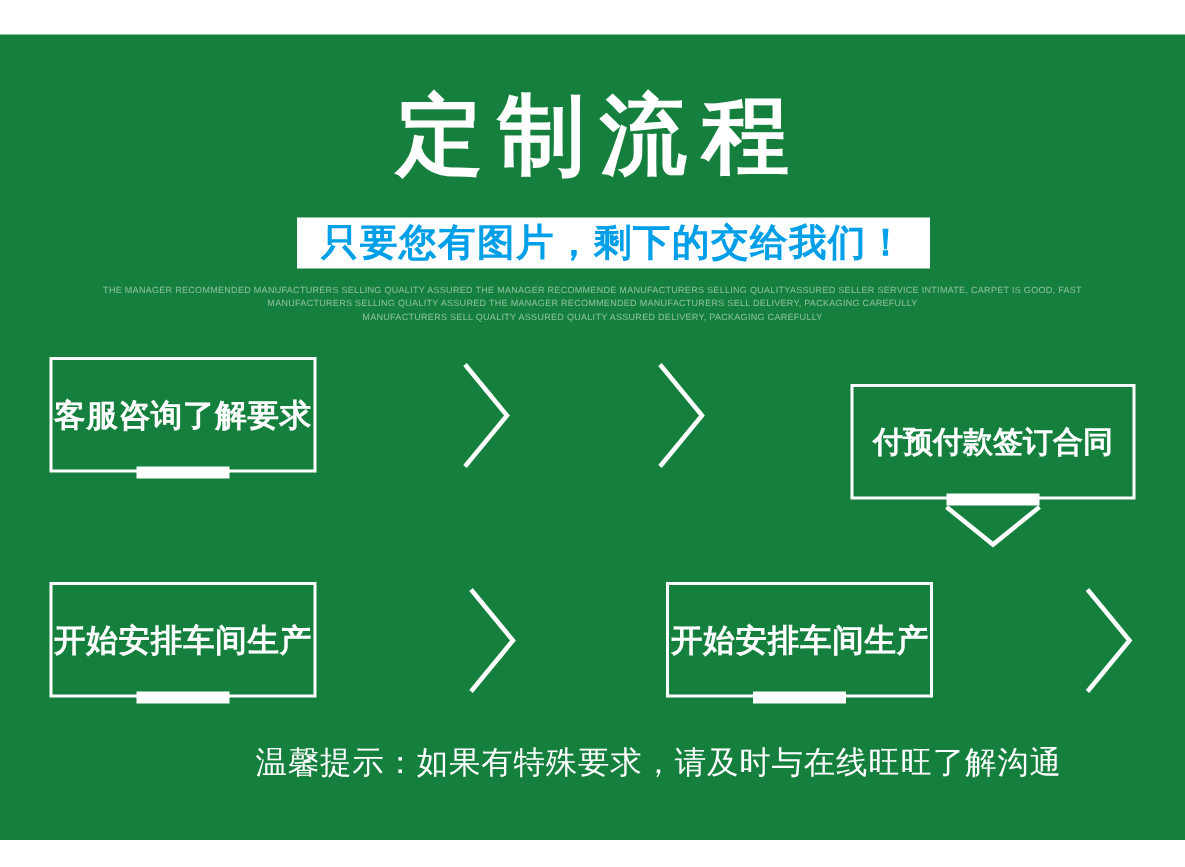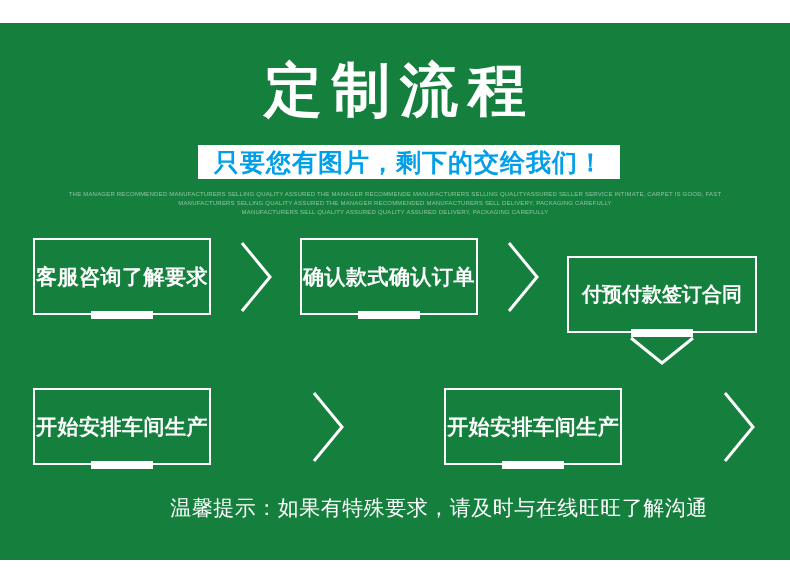--- a/index.html
+++ b/index.html
@@ -134,24 +134,20 @@
   </div>
 
   <div class="flow-row row-1">
     <div class="step-box">
       <span class="step-label">客服咨询了解要求</span>
       <span class="box-underline"></span>
     </div>
     <svg class="chevron-right" width="36" height="80" viewBox="0 0 36 80">
       <polyline points="4,6 32,40 4,74" fill="none" stroke="#ffffff" stroke-width="3"></polyline>
     </svg>
-    <div class="step-box">
-      <span class="step-label">确认款式确认订单</span>
-      <span class="box-underline"></span>
-    </div>
     <svg class="chevron-right" width="36" height="80" viewBox="0 0 36 80">
       <polyline points="4,6 32,40 4,74" fill="none" stroke="#ffffff" stroke-width="3"></polyline>
     </svg>
     <div class="step-box wide">
       <span class="step-label">付预付款签订合同</span>
       <span class="box-underline"></span>
     </div>
   </div>
 
   <div class="chevron-down-wrap">

